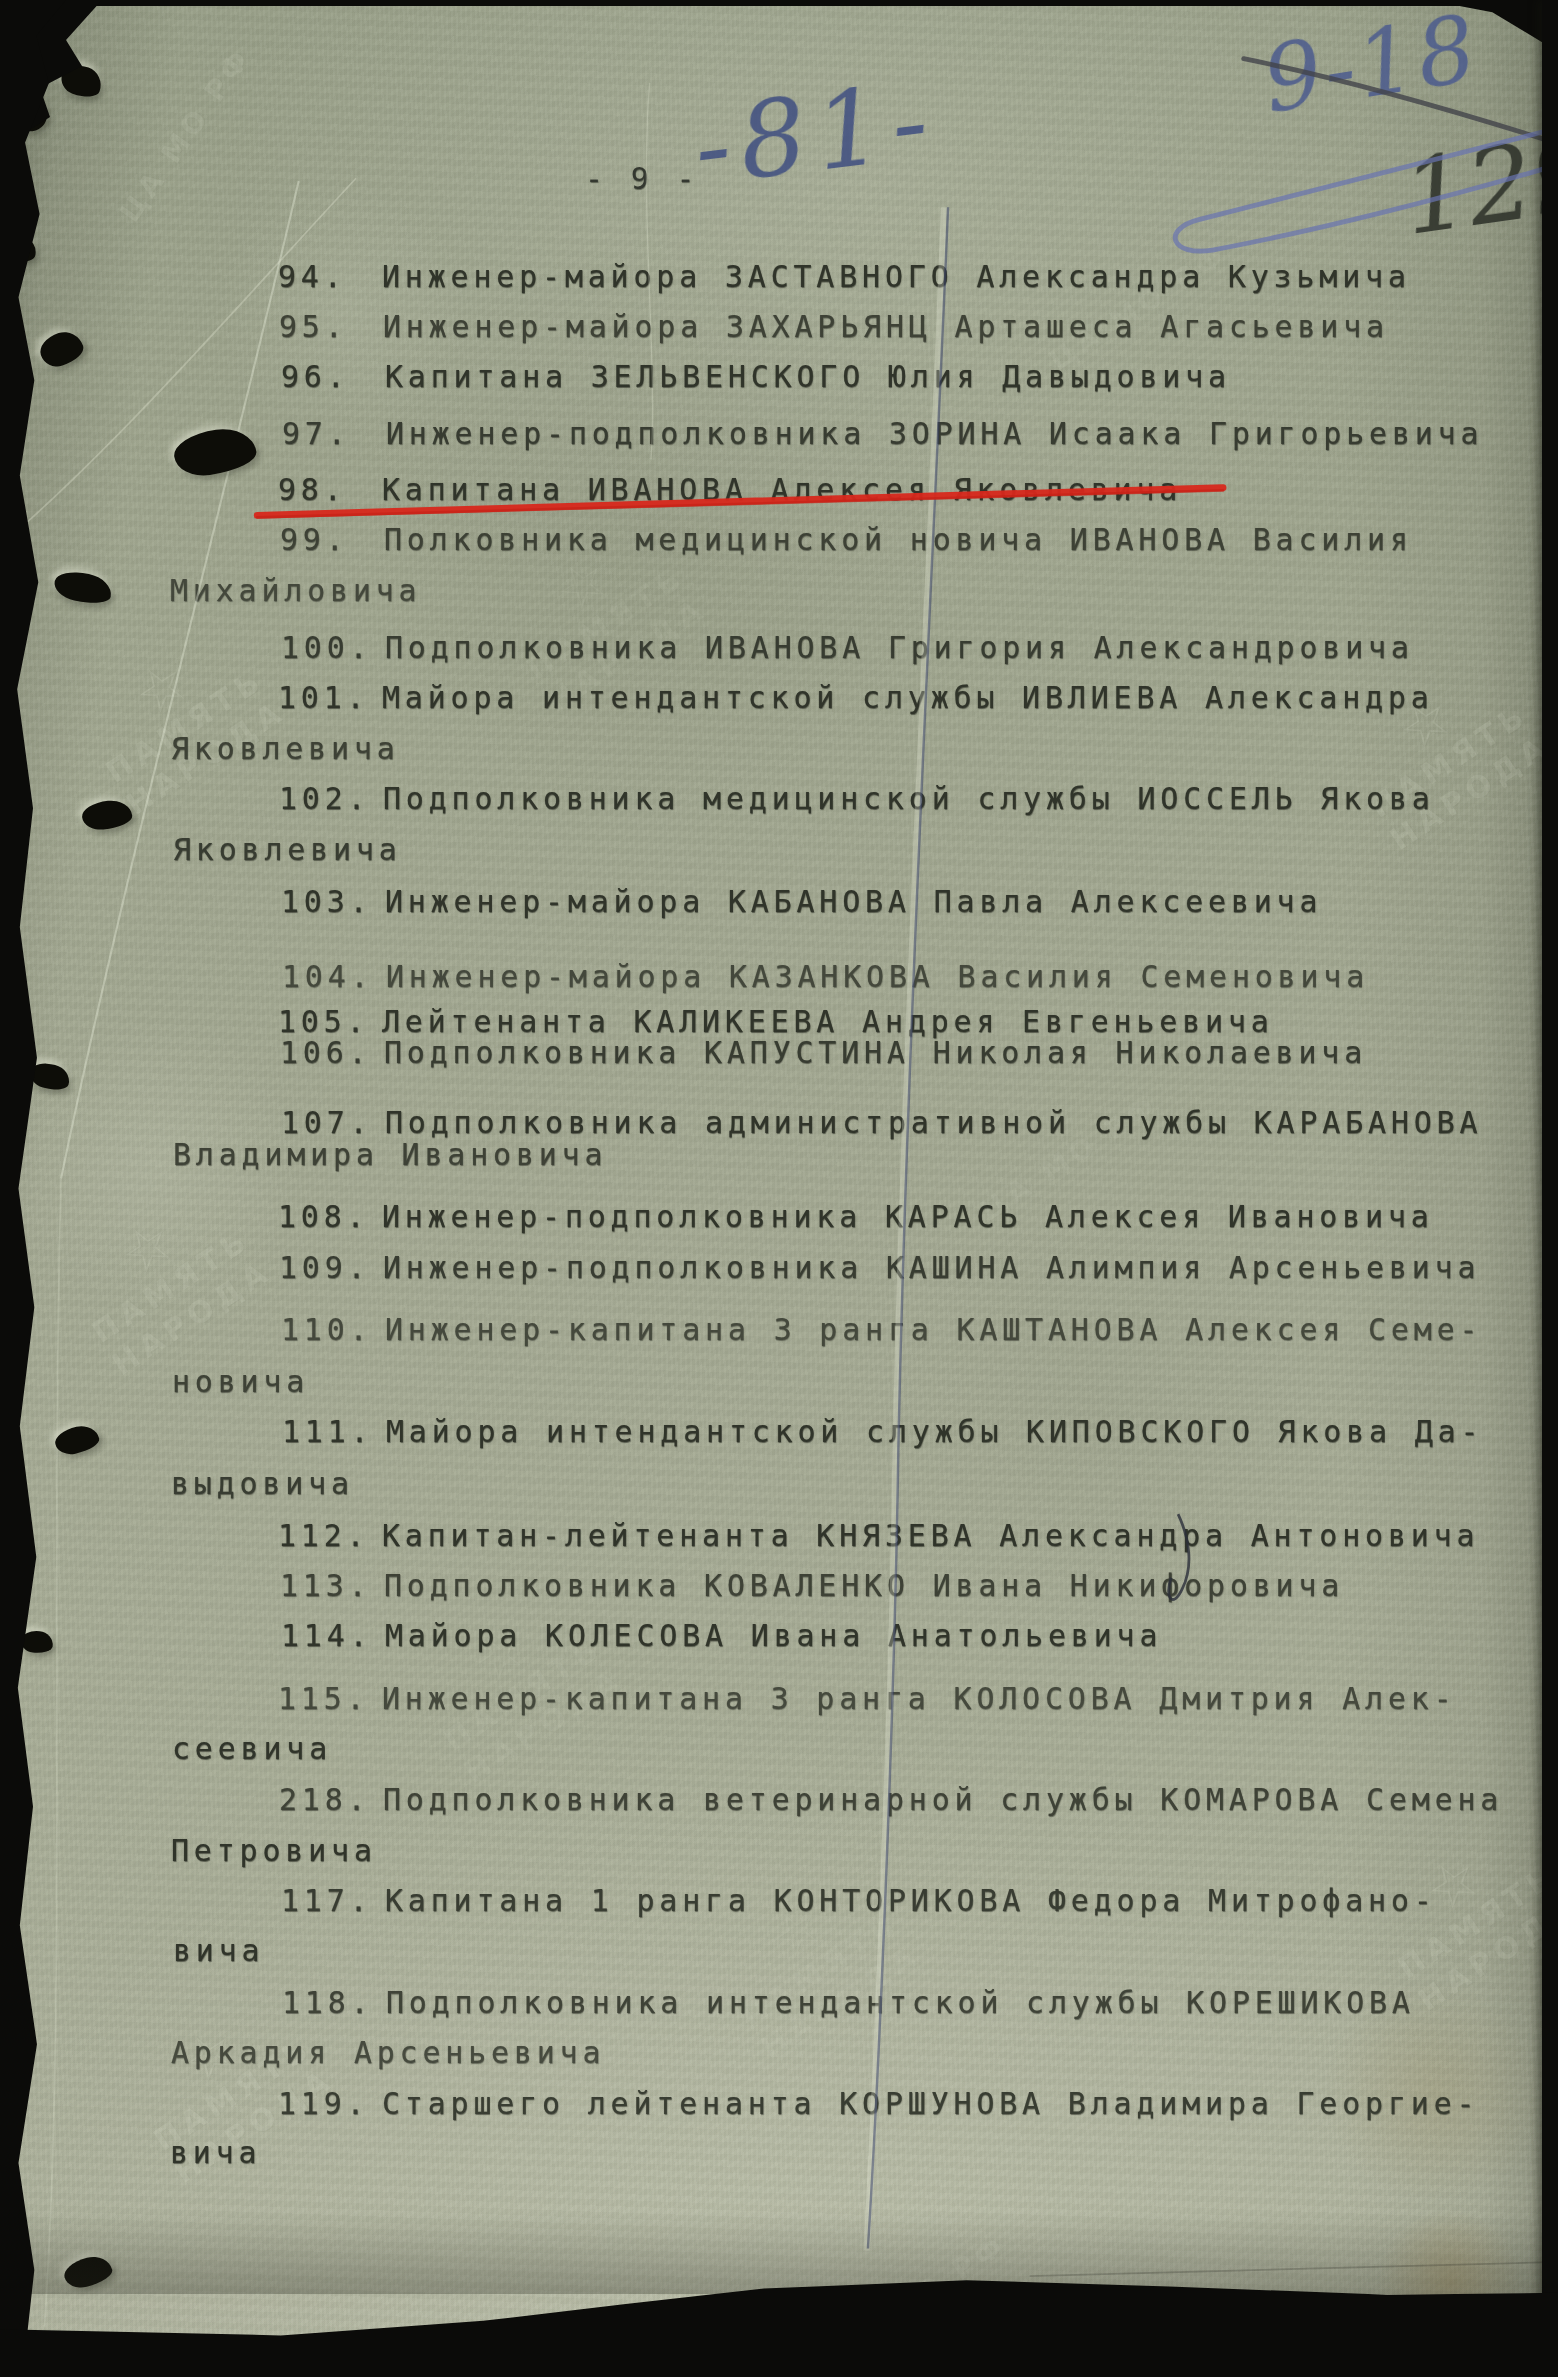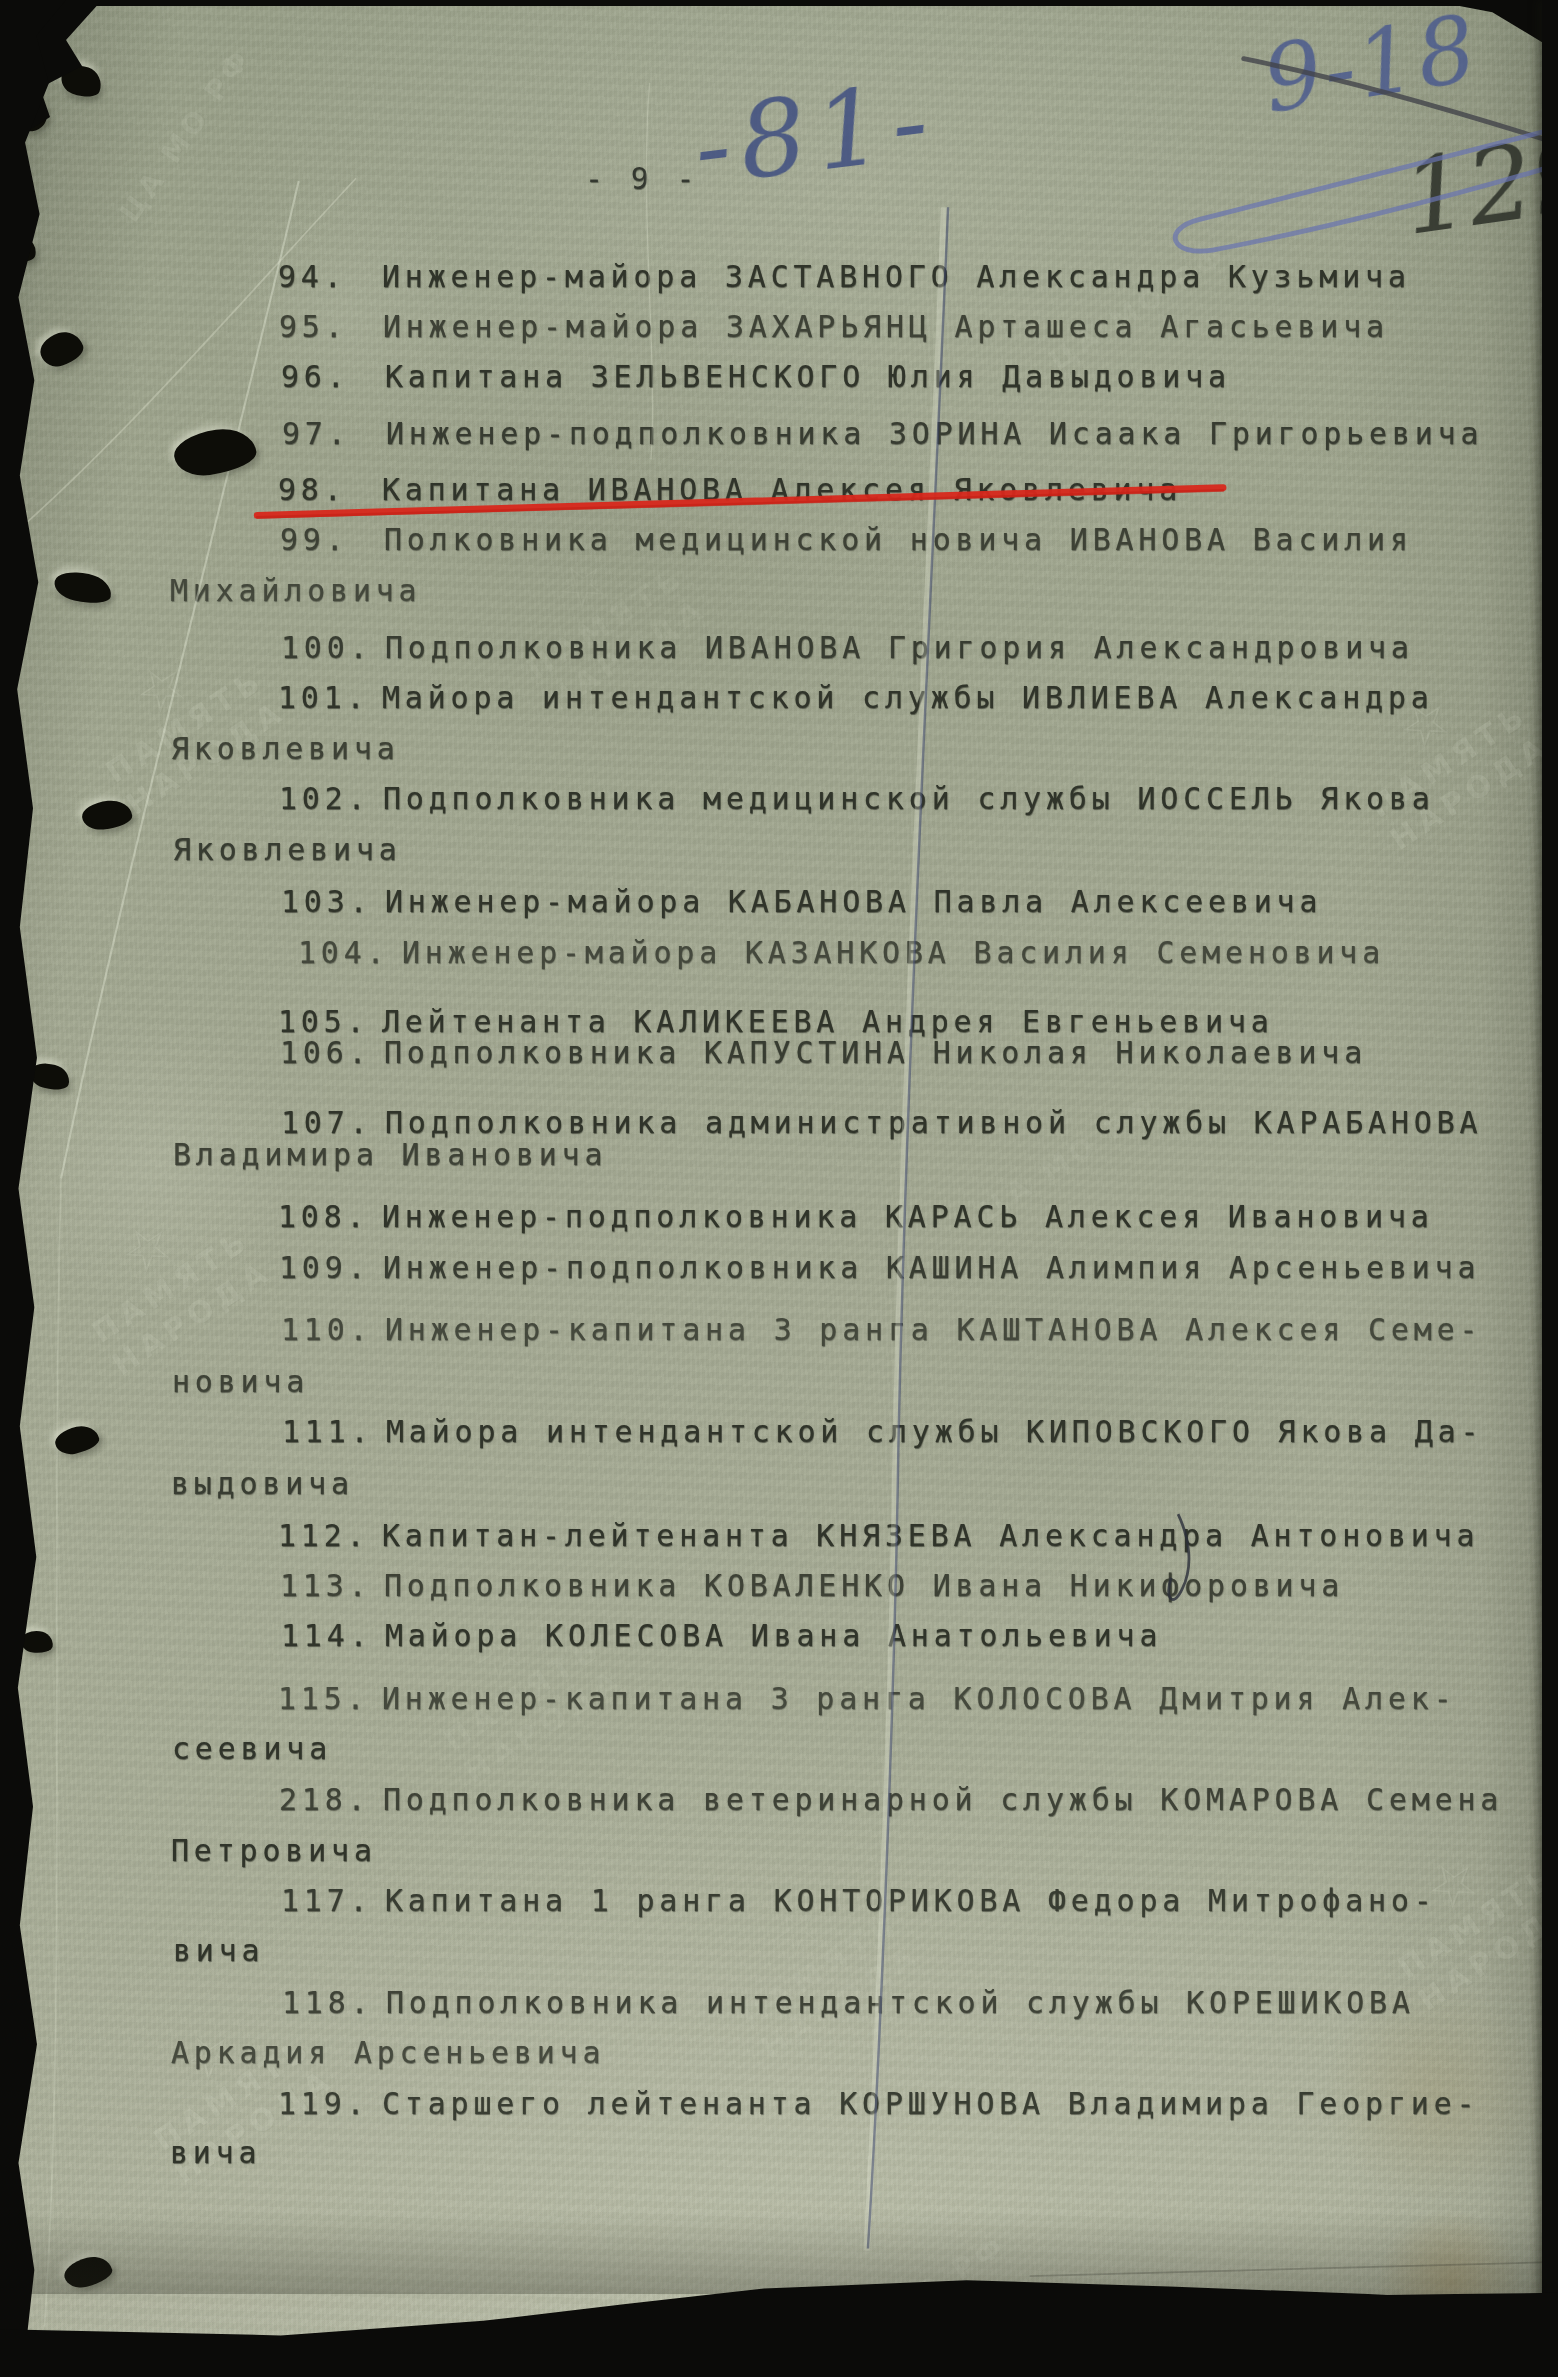--- a/index.html
+++ b/index.html
@@ -144,21 +144,21 @@
         <div class="line" style="left: 282px; top: 419px;"><span class="num">97.</span><span>Инженер-подполковника ЗОРИНА Исаака Григорьевича</span></div>
         <div class="line" style="left: 278px; top: 475px;"><span class="num">98.</span><span>Капитана ИВАНОВА Алексея Яковлевича</span></div>
         <div class="line" style="left: 280px; top: 525px;"><span class="num">99.</span><span>Полковника медицинской новича ИВАНОВА Василия</span></div>
         <div class="line" style="left: 170px; top: 576px;"><span>Михайловича</span></div>
         <div class="line" style="left: 281px; top: 633px;"><span class="num">100.</span><span>Подполковника ИВАНОВА Григория Александровича</span></div>
         <div class="line" style="left: 278px; top: 683px;"><span class="num">101.</span><span>Майора интендантской службы ИВЛИЕВА Александра</span></div>
         <div class="line" style="left: 171px; top: 734px;"><span>Яковлевича</span></div>
         <div class="line" style="left: 279px; top: 784px;"><span class="num">102.</span><span>Подполковника медицинской службы ИОССЕЛЬ Якова</span></div>
         <div class="line" style="left: 173px; top: 835px;"><span>Яковлевича</span></div>
         <div class="line" style="left: 281px; top: 887px;"><span class="num">103.</span><span>Инженер-майора КАБАНОВА Павла Алексеевича</span></div>
-        <div class="line" style="left: 282px; top: 938px; margin-left: 16px;"><span class="num">104.</span><span>Инженер-майора КАЗАНКОВА Василия Семеновича</span></div>
+        <div class="line" style="left: 282px; top: 962px;"><span class="num">104.</span><span>Инженер-майора КАЗАНКОВА Василия Семеновича</span></div>
         <div class="line" style="left: 278px; top: 1007px;"><span class="num">105.</span><span>Лейтенанта КАЛИКЕЕВА Андрея Евгеньевича</span></div>
         <div class="line" style="left: 280px; top: 1038px;"><span class="num">106.</span><span>Подполковника КАПУСТИНА Николая Николаевича</span></div>
         <div class="line" style="left: 281px; top: 1088px; margin-top: 20px;"><span class="num">107.</span><span>Подполковника административной службы КАРАБАНОВА</span></div>
         <div class="line" style="left: 173px; top: 1140px;"><span>Владимира Ивановича</span></div>
         <div class="line" style="left: 278px; top: 1202px;"><span class="num">108.</span><span>Инженер-подполковника КАРАСЬ Алексея Ивановича</span></div>
         <div class="line" style="left: 279px; top: 1253px;"><span class="num">109.</span><span>Инженер-подполковника КАШИНА Алимпия Арсеньевича</span></div>
         <div class="line" style="left: 281px; top: 1315px;"><span class="num">110.</span><span>Инженер-капитана 3 ранга КАШТАНОВА Алексея Семе-</span></div>
         <div class="line" style="left: 172px; top: 1367px;"><span>новича</span></div>
         <div class="line" style="left: 282px; top: 1417px;"><span class="num">111.</span><span>Майора интендантской службы КИПОВСКОГО Якова Да-</span></div>
         <div class="line" style="left: 171px; top: 1469px;"><span>выдовича</span></div>

